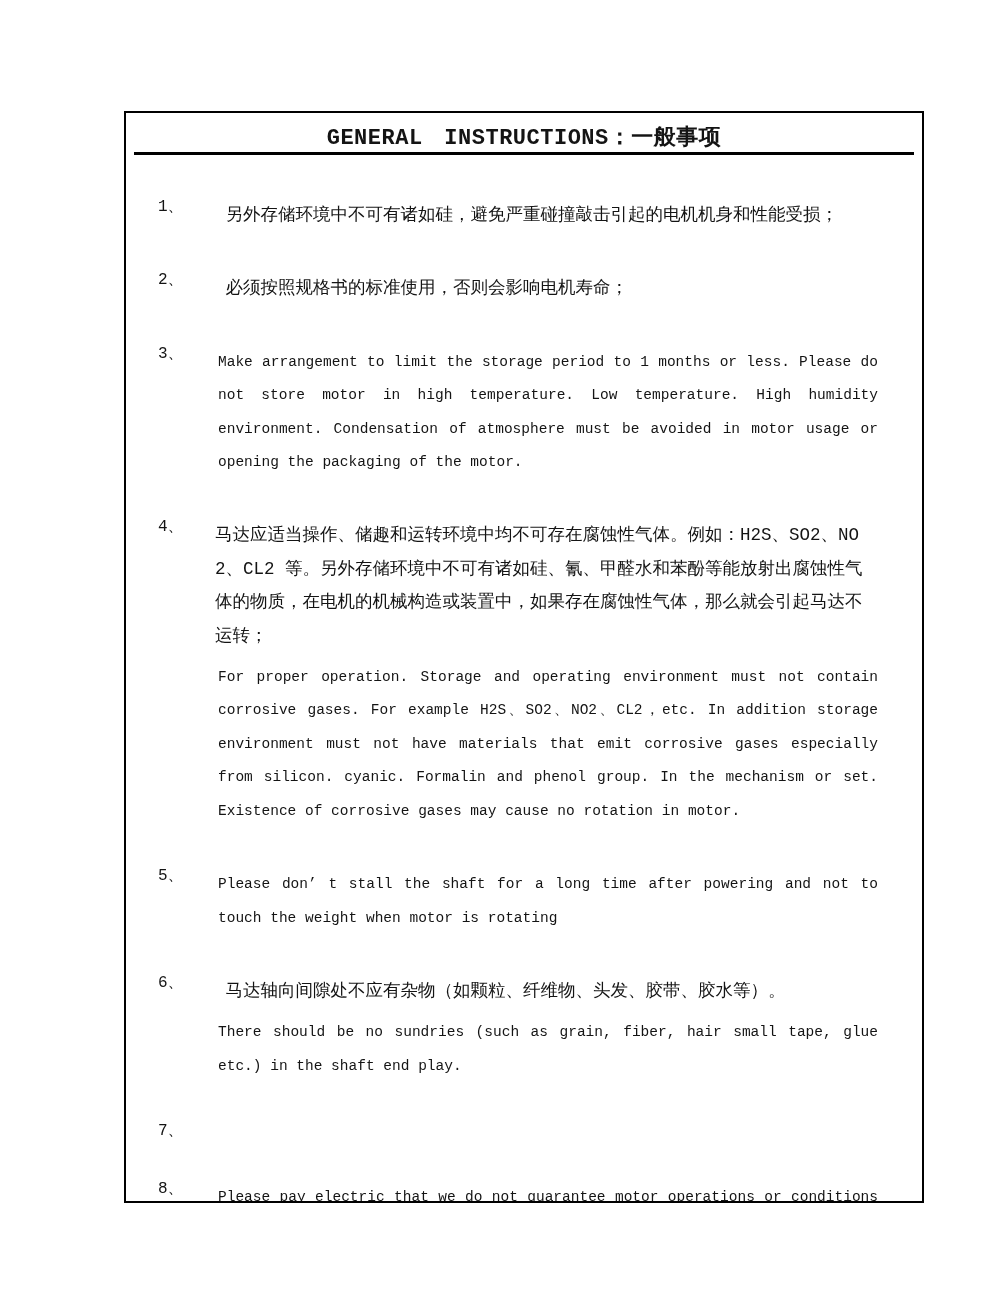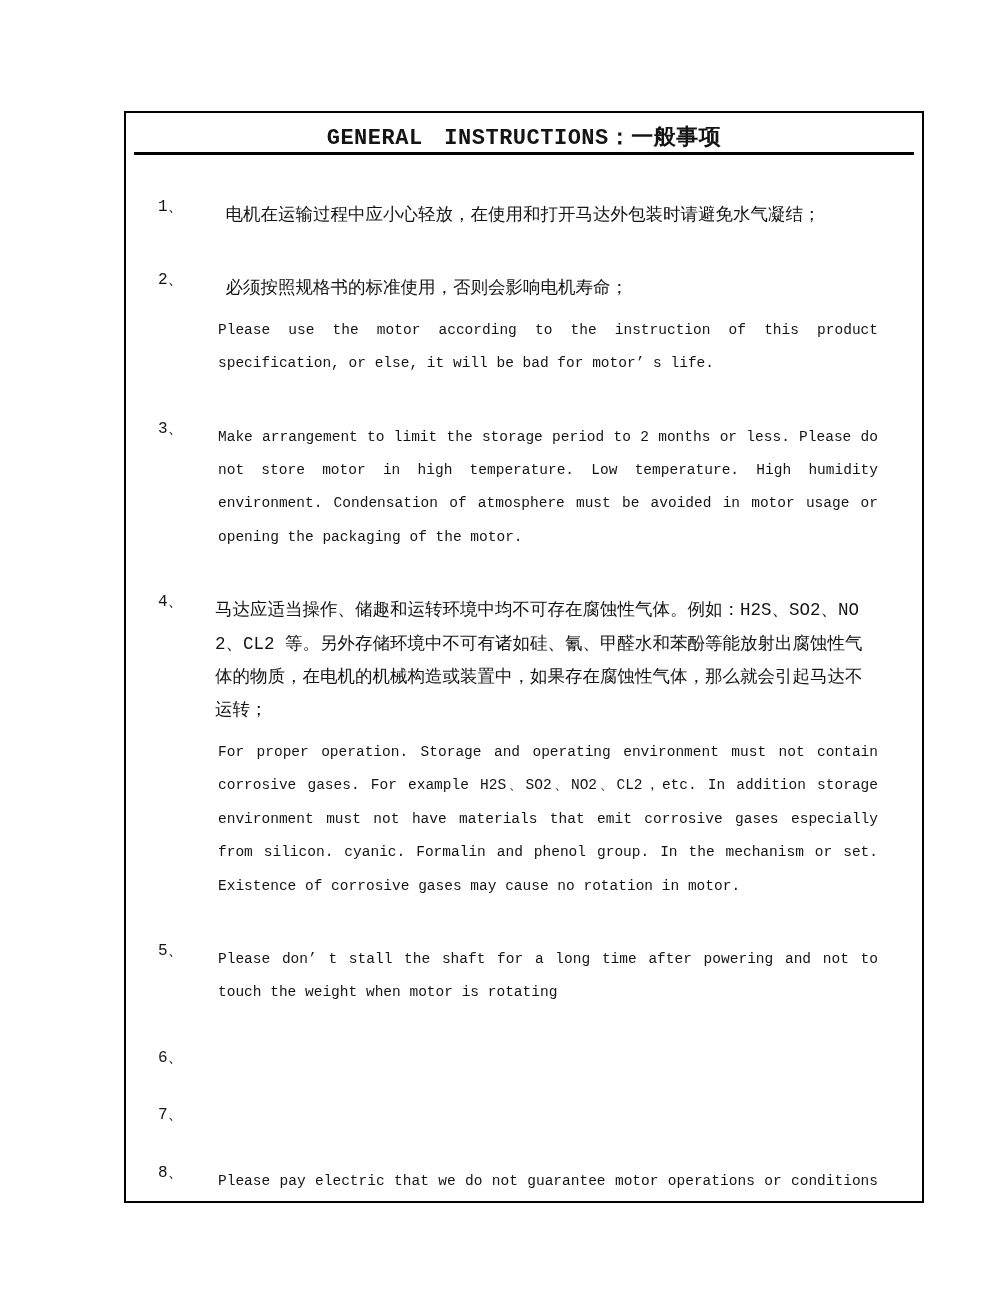--- a/index.html
+++ b/index.html
@@ -61,36 +61,35 @@
 </head>
 <body>
 
 <div class="doc-box">
   <div class="title-bar">GENERAL INSTRUCTIONS：一般事项</div>
   <div class="content">
 
     <div class="item">
       <span class="num">1、</span>
       <div class="texts">
-        <div class="zh"> 电机在运输过程中应小心轻放，在使用和打开马达外包装时请避免水气凝结；</div>
+        <div class="zh"> 另外存储环境中不可有诸如硅，避免严重碰撞敲击引起的电机机身和性能受损；</div>
       </div>
     </div>
 
     <div class="item">
       <span class="num">2、</span>
       <div class="texts">
         <div class="zh"> 必须按照规格书的标准使用，否则会影响电机寿命；</div>
-        <div class="en">Please use the motor according to the instruction of this product specification, or else, it will be bad for motor’ s life.</div>
       </div>
     </div>
 
     <div class="item">
       <span class="num">3、</span>
       <div class="texts">
-        <div class="en">Make arrangement to limit the storage period to 2 months or less. Please do not store motor in high temperature. Low temperature. High humidity environment. Condensation of atmosphere must be avoided in motor usage or opening the packaging of the motor.</div>
+        <div class="en">Make arrangement to limit the storage period to 1 months or less. Please do not store motor in high temperature. Low temperature. High humidity environment. Condensation of atmosphere must be avoided in motor usage or opening the packaging of the motor.</div>
       </div>
     </div>
 
     <div class="item">
       <span class="num">4、</span>
       <div class="texts">
         <div class="zh">马达应适当操作、储趣和运转环境中均不可存在腐蚀性气体。例如：H2S、SO2、NO2、CL2 等。另外存储环境中不可有诸如硅、氰、甲醛水和苯酚等能放射出腐蚀性气体的物质，在电机的机械构造或装置中，如果存在腐蚀性气体，那么就会引起马达不运转；</div>
         <div class="en">For proper operation. Storage and operating environment must not contain corrosive gases. For example H2S、SO2、NO2、CL2，etc. In addition storage environment must not have materials that emit corrosive gases especially from silicon. cyanic. Formalin and phenol group. In the mechanism or set. Existence of corrosive gases may cause no rotation in motor.</div>
       </div>
     </div>
@@ -98,20 +97,22 @@
     <div class="item">
       <span class="num">5、</span>
       <div class="texts">
         <div class="en">Please don’ t stall the shaft for a long time after powering and not to touch the weight when motor is rotating</div>
       </div>
     </div>
 
     <div class="item">
       <span class="num">6、</span>
       <div class="texts">
+        <div class="zh"> 马达轴向间隙处不应有杂物（如颗粒、纤维物、头发、胶带、胶水等）。</div>
+        <div class="en">There should be no sundries (such as grain, fiber, hair small tape, glue etc.) in the shaft end play.</div>
       </div>
     </div>
 
     <div class="item">
       <span class="num">7、</span>
       <div class="texts">
       </div>
     </div>
 
     <div class="item">

